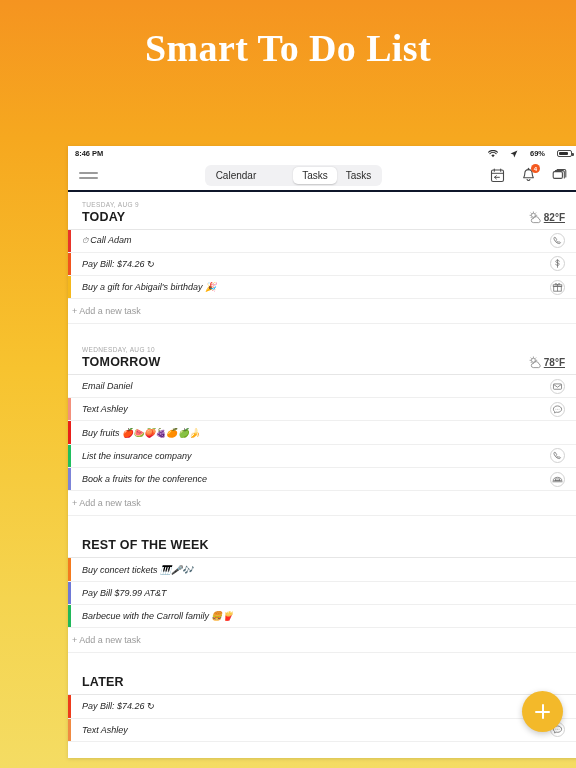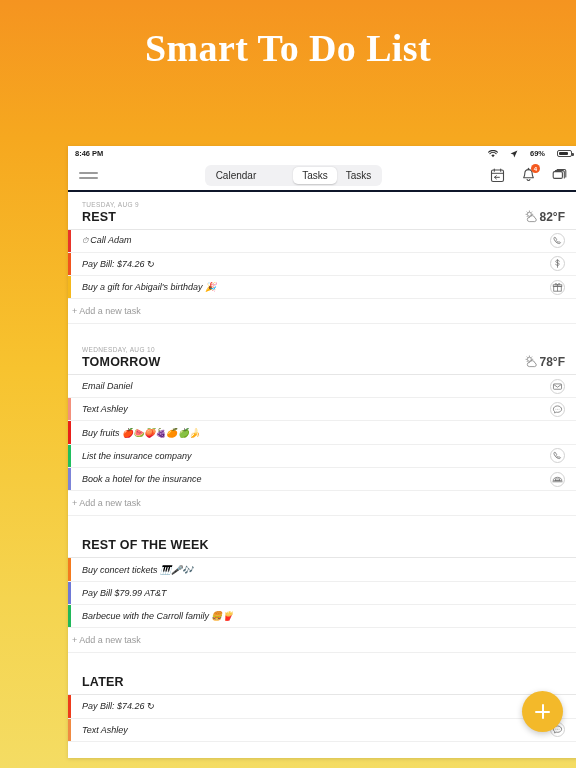--- a/index.html
+++ b/index.html
@@ -114,21 +114,21 @@
   }
   .sh-left { display: flex; flex-direction: column; }
   .sh-date {
     font-size: 6.5px; color: #A9A9A9; letter-spacing: 0.35px;
     text-transform: uppercase; margin-bottom: 1.5px;
   }
   .sh-title {
     font-size: 12.5px; font-weight: bold; color: #1c1c1c; letter-spacing: 0.2px;
   }
   .sh-weather { display: flex; align-items: center; gap: 1px; }
-  .sh-temp { font-size: 12px; font-weight: bold; color: #4a4a4a; }
+  .sh-temp { font-size: 10px; font-weight: bold; color: #4a4a4a; text-decoration: underline; }
   .sh-weather svg { display: block; }
 
   .task-row {
     position: relative;
     display: flex; align-items: center;
     height: 23.3px;
     padding: 0 14px 0 14px;
     border-bottom: 1px solid #EFEFEF;
     cursor: pointer;
   }
@@ -243,21 +243,21 @@
             <path d="M6.1 2.4 h7.3 a1.4 1.4 0 0 1 1.4 1.4 v6.2" fill="none" stroke="#4a4a4a" stroke-width="1.05" stroke-linecap="round"></path>
           </svg>
       </div>
     </div>
   </div>
 
   <div class="list" id="list">
       <div class="section-head">
         <div class="sh-left">
           <span class="sh-date">TUESDAY, AUG 9</span>
-          <span class="sh-title">REST</span>
+          <span class="sh-title">TODAY</span>
         </div>
         <div class="sh-weather">
           <span>
             <svg width="15" height="13" viewBox="0 0 15 13">
               <circle cx="5.4" cy="4.3" r="2" fill="none" stroke="#8a8a8a" stroke-width="0.8"></circle>
               <g stroke="#8a8a8a" stroke-width="0.8" stroke-linecap="round">
                 <path d="M5.4 0.9 V1.7"></path>
                 <path d="M5.4 6.9 V7.7"></path>
                 <path d="M2 4.3 H2.8"></path>
                 <path d="M8 4.3 H8.8"></path>
@@ -360,21 +360,21 @@
         <span class="stripe" style="background:#1FBF5E"></span>
         <span class="task-text">List the insurance company</span>
         <span class="task-act">
           <svg width="11" height="11" viewBox="0 0 12 12">
             <path d="M3.1 2.2 c-.8.4-1.2 1.3-.9 2.2 .7 2.3 2.6 4.2 4.9 4.9 .9.3 1.8-.1 2.2-.9 l-1.7-1.1 -1 .7 c-.9-.5-1.7-1.3-2.2-2.2 l.7-1 Z" fill="none" stroke="#6d6d6d" stroke-width="0.85" stroke-linejoin="round"></path>
           </svg>
         </span>
       </div>
       <div class="task-row">
         <span class="stripe" style="background:#7C84D8"></span>
-        <span class="task-text">Book a hotel for the insurance</span>
+        <span class="task-text">Book a fruits for the conference</span>
         <span class="task-act">
           <svg width="11" height="11" viewBox="0 0 12 12">
             <path d="M1.2 7.3 C1.2 5.2 3.3 3.6 6 3.6 s4.8 1.6 4.8 3.7 Z" fill="none" stroke="#6d6d6d" stroke-width="0.85" stroke-linejoin="round"></path>
             <rect x="3.6" y="5.4" width="4.8" height="1.9" fill="none" stroke="#6d6d6d" stroke-width="0.8"></rect>
             <path d="M0.9 8.5 H11.1" stroke="#6d6d6d" stroke-width="0.85" stroke-linecap="round"></path>
           </svg>
         </span>
       </div>
       <div class="add-row">+ Add a new task</div>
       <div class="group-gap"></div>

